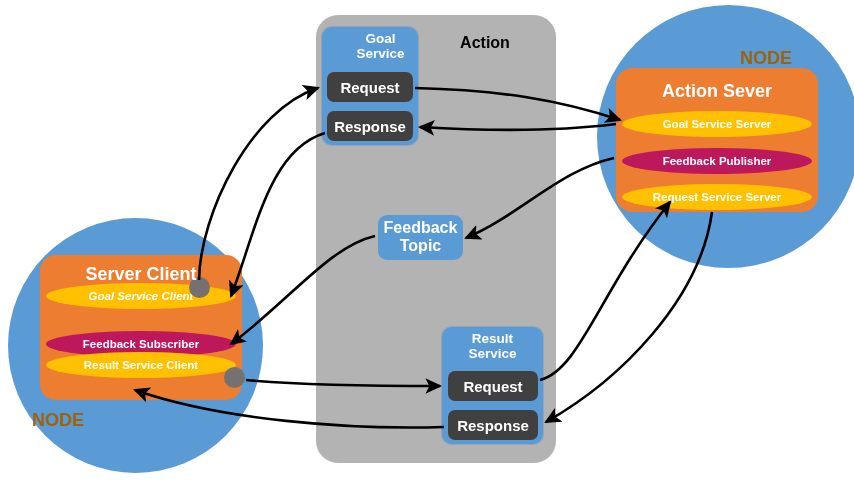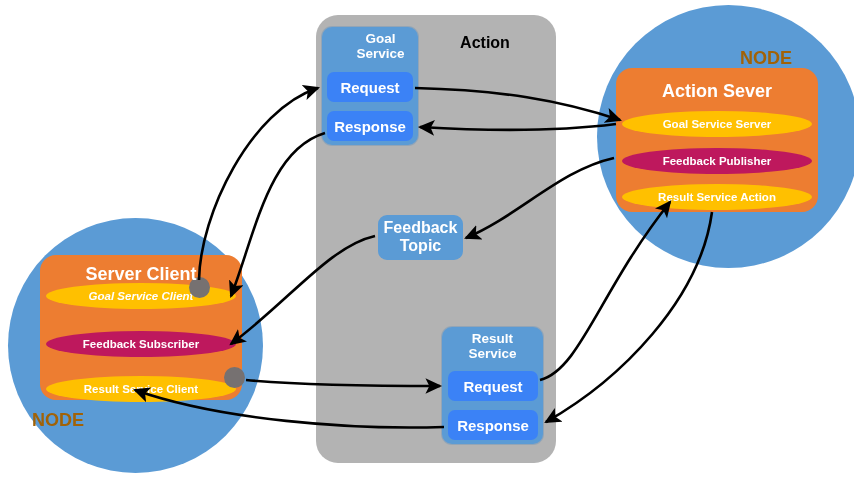--- a/index.html
+++ b/index.html
@@ -70,21 +70,21 @@
 
   .svc-title {
     font-size: 13.5px;
     color: #ffffff;
   }
   .goal-service-title { left: 322px; top: 31px; width: 117px; }
   .result-service-title { left: 442px; top: 331px; width: 101px; }
 
   
   .pill-purple {
-    background: #3b82f6;
+    background: #404040;
     border-radius: 7px;
     display: flex;
     align-items: center;
     justify-content: center;
     color: #ffffff;
     font-weight: bold;
     font-size: 15px;
     z-index: 25;
   }
   .goal-request  { left: 327px; top: 72px;  width: 86px; height: 30px; }
@@ -149,21 +149,21 @@
     color: #ffffff;
     font-weight: bold;
     font-size: 11.5px;
     z-index: 16;
   }
   .ell-yellow { background: #ffc000; }
   .ell-green  { background: #be185d; }
 
   .ell-l1 { left: 46px; top: 283px; width: 190px; height: 26px; font-style: italic; }
   .ell-l2 { left: 46px; top: 331px; width: 190px; height: 26px; }
-  .ell-l3 { left: 46px; top: 376px; width: 190px; height: 26px; }
+  .ell-l3 { left: 46px; top: 352px; width: 190px; height: 26px; }
 
   .ell-r1 { left: 622px; top: 111px; width: 190px; height: 26px; }
   .ell-r2 { left: 622px; top: 148px; width: 190px; height: 26px; }
   .ell-r3 { left: 622px; top: 184px; width: 190px; height: 26px; }
 
   
   .dot {
     position: absolute;
     width: 21px; height: 21px;
     border-radius: 50%;
@@ -192,21 +192,21 @@
 
   <div class="lbl node-label node-label-left">NODE</div>
   <div class="lbl node-label node-label-right">NODE</div>
 
   <div class="ell ell-yellow ell-l1">Goal Service Client</div>
   <div class="ell ell-green ell-l2">Feedback Subscriber</div>
   <div class="ell ell-yellow ell-l3">Result Service Client</div>
 
   <div class="ell ell-yellow ell-r1">Goal Service Server</div>
   <div class="ell ell-green ell-r2">Feedback Publisher</div>
-  <div class="ell ell-yellow ell-r3">Result Service Action</div>
+  <div class="ell ell-yellow ell-r3">Request Service Server</div>
 
   <div class="box svc-box goal-service"></div>
   <div class="lbl svc-title goal-service-title wrap"><span>Goal</span><br><span>Service</span></div>
   <div class="box pill-purple goal-request">Request</div>
   <div class="box pill-purple goal-response">Response</div>
 
   <div class="box svc-box result-service"></div>
   <div class="lbl svc-title result-service-title wrap"><span>Result</span><br><span>Service</span></div>
   <div class="box pill-purple result-request">Request</div>
   <div class="box pill-purple result-response">Response</div>

